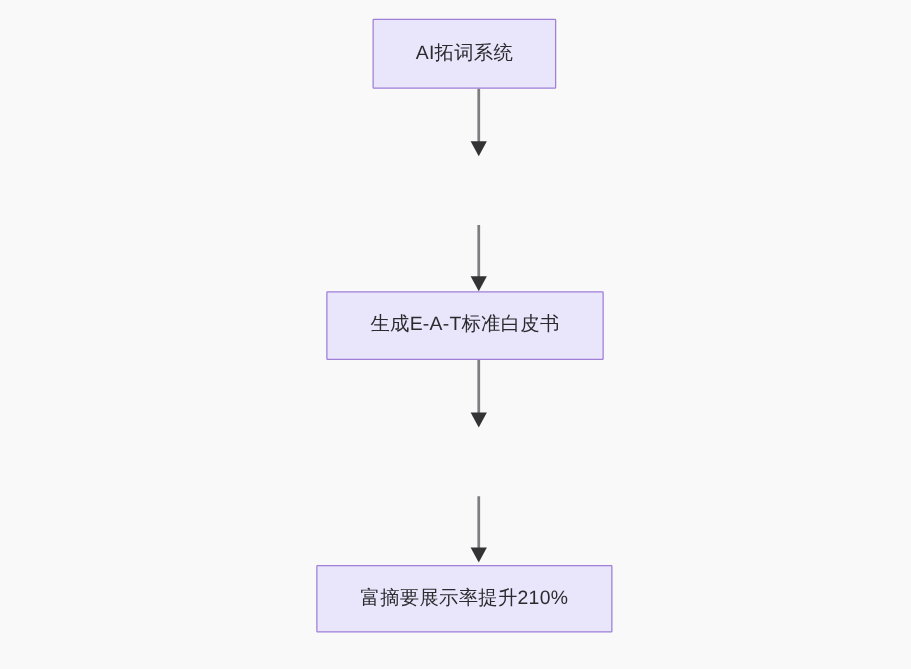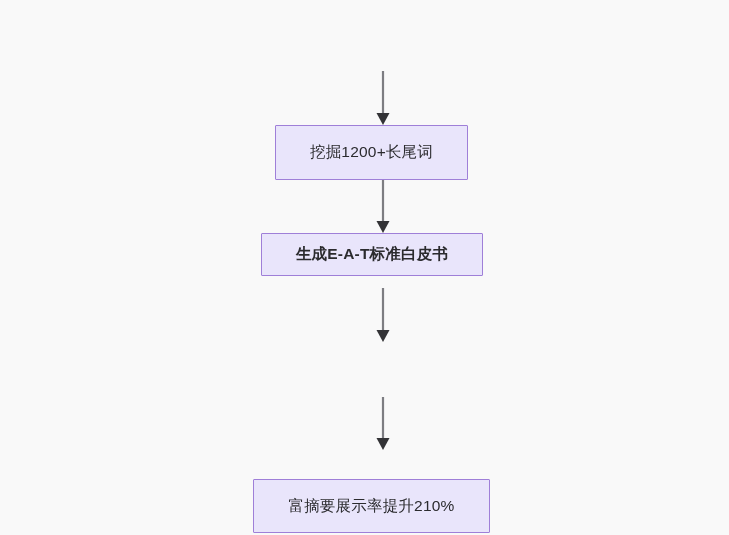--- a/index.html
+++ b/index.html
@@ -62,45 +62,45 @@
   }
 
   .edge-head {
     fill: #333336;
     stroke: none;
   }
 
   
   #node-1 { left: 298px; top: 15px;  width: 147px; height: 56px; }
   #node-2 { left: 275px; top: 125px; width: 193px; height: 55px; }
-  #node-3 { left: 261px; top: 233px; width: 222px; height: 43px; font-weight: bold; }
+  #node-3 { left: 261px; top: 233px; width: 222px; height: 55px; }
   #node-4 { left: 265px; top: 343px; width: 213px; height: 54px; }
-  #node-5 { left: 253px; top: 452px; width: 237px; height: 54px; margin-top: 27px; }
+  #node-5 { left: 253px; top: 452px; width: 237px; height: 54px; }
 
   #edge-1 { left: 371px; top: 71px; }
   #edge-2 { left: 371px; top: 180px; }
   #edge-3 { left: 371px; top: 288px; }
   #edge-4 { left: 371px; top: 397px; }
 </style>
 </head>
 <body>
 
 <div id="flow-canvas">
 
+  <div class="node" id="node-1">
+    <span class="node-label">AI拓词系统</span>
+  </div>
 
   <div class="edge" id="edge-1">
     <svg width="24" height="56" viewBox="-12 0 24 56" aria-hidden="true">
       <line class="edge-line" x1="0" y1="0" x2="0" y2="45"></line>
       <polygon class="edge-head" points="0,54 -6.5,42 6.5,42"></polygon>
     </svg>
   </div>
 
-  <div class="node" id="node-2">
-    <span class="node-label">挖掘1200+长尾词</span>
-  </div>
 
   <div class="edge" id="edge-2">
     <svg width="24" height="55" viewBox="-12 0 24 55" aria-hidden="true">
       <line class="edge-line" x1="0" y1="0" x2="0" y2="44"></line>
       <polygon class="edge-head" points="0,53 -6.5,41 6.5,41"></polygon>
     </svg>
   </div>
 
   <div class="node" id="node-3">
     <span class="node-label">生成E-A-T标准白皮书</span>

